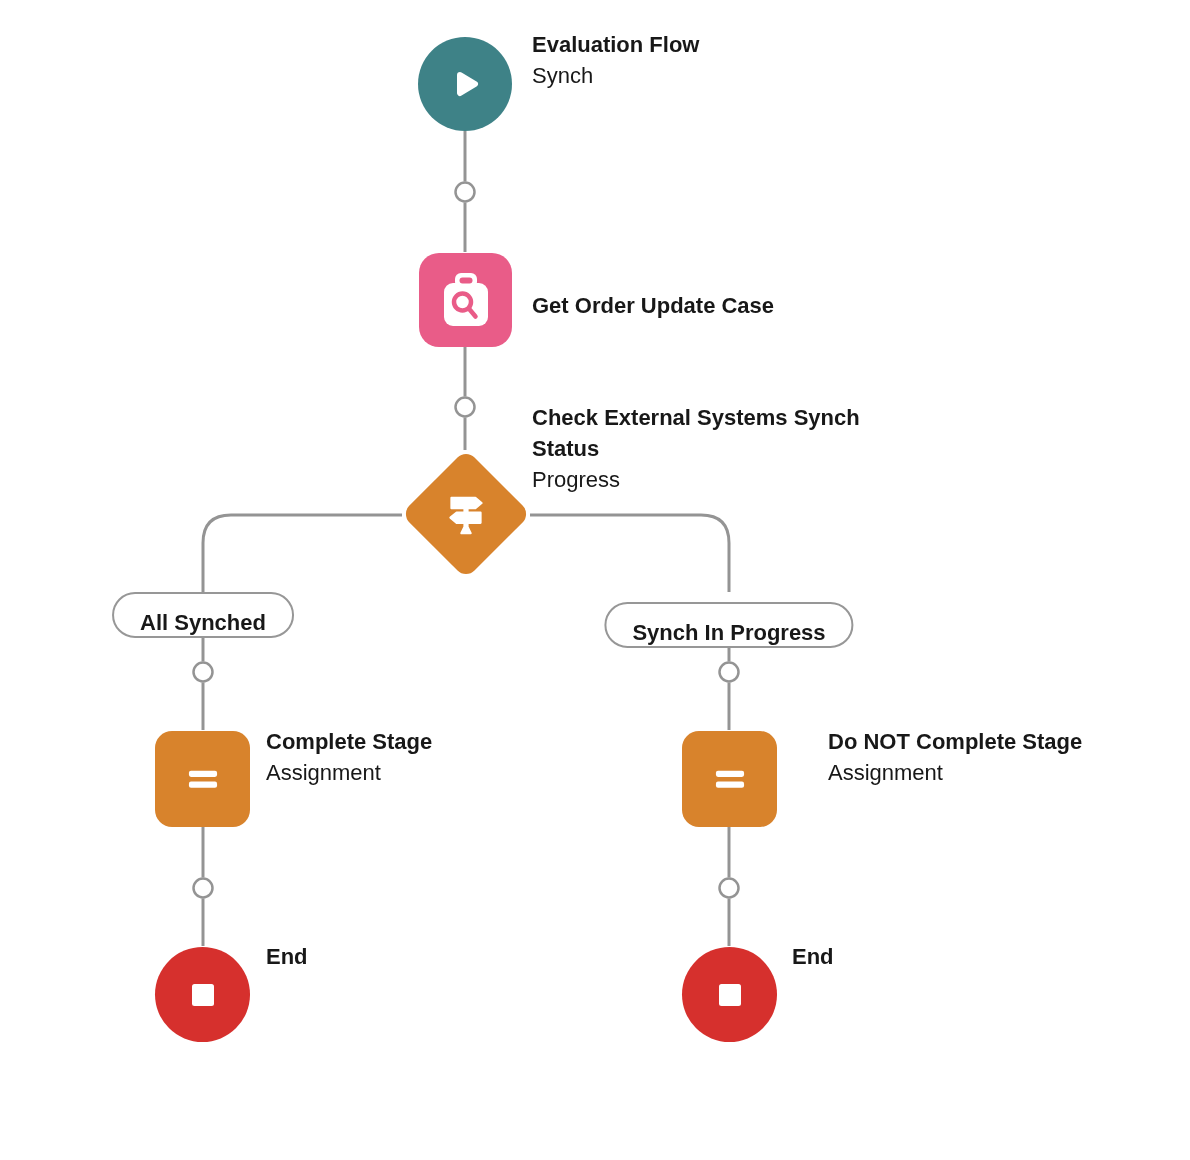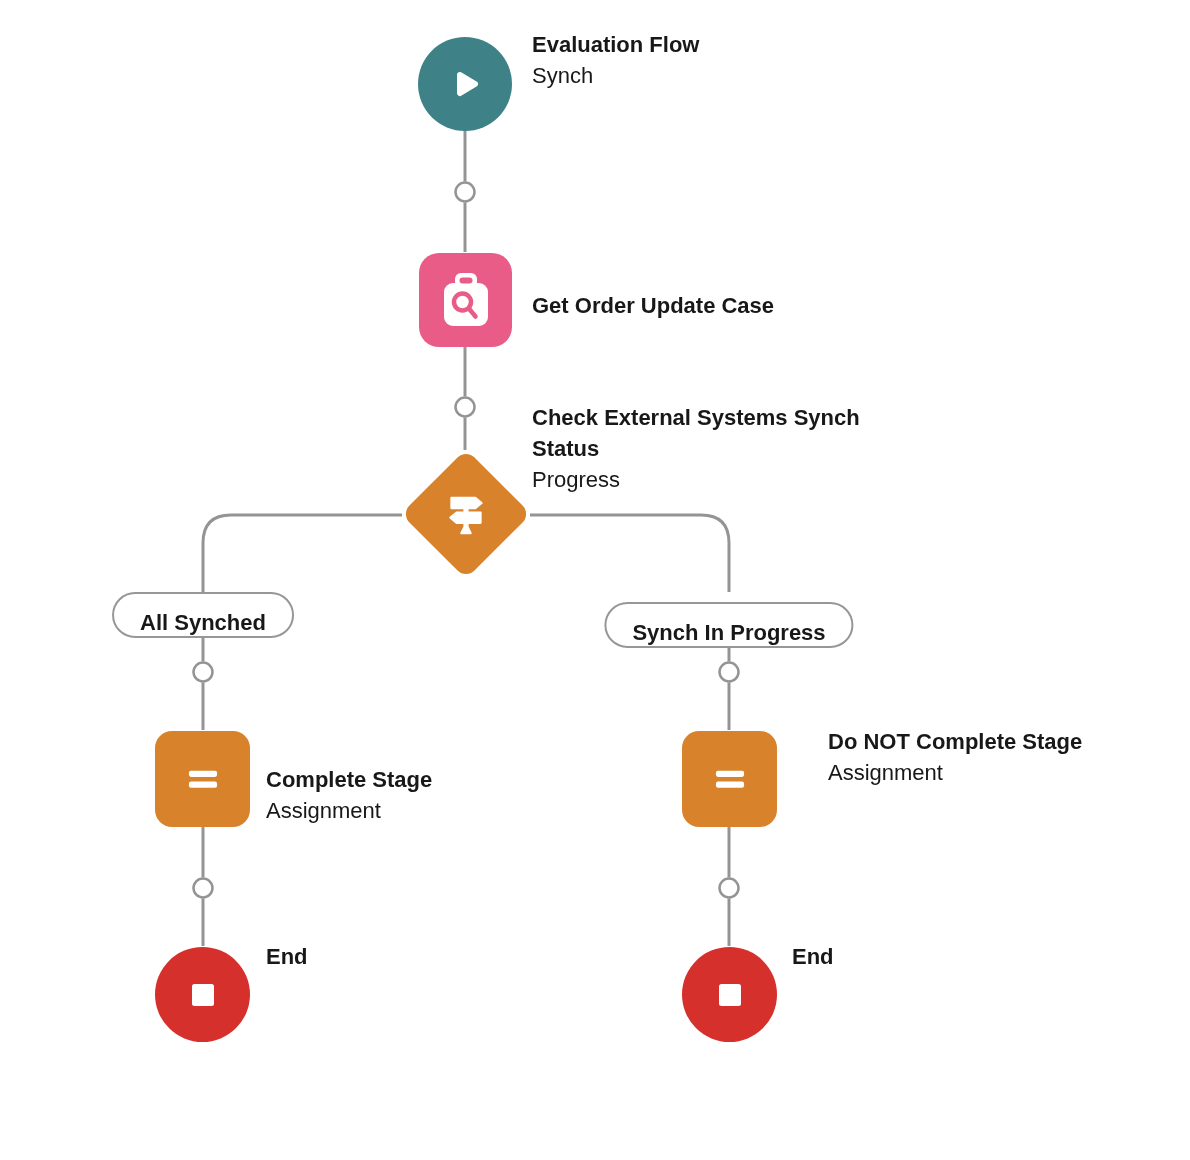--- a/index.html
+++ b/index.html
@@ -141,21 +141,21 @@
 
   <div class="pill" style="left:203px;top:592px;">All Synched</div>
   <div class="pill" style="left:729px;top:560px;margin-top:42px;">Synch In Progress</div>
 
   <div class="node assign" style="left:155px;top:731px;">
     <svg class="icon" width="50" height="50" viewBox="0 0 48 48">
       <rect x="10.5" y="16" width="27" height="6" rx="2" fill="#ffffff"></rect>
       <rect x="10.5" y="26.5" width="27" height="6" rx="2" fill="#ffffff"></rect>
     </svg>
   </div>
-  <div class="label" style="left:266px;top:726px;margin-top:38px;">
+  <div class="label" style="left:266px;top:726px;">
     <div class="title">Complete Stage</div>
     <div class="sub">Assignment</div>
   </div>
 
   <div class="node assign" style="left:682px;top:731px;">
     <svg class="icon" width="50" height="50" viewBox="0 0 48 48">
       <rect x="10.5" y="16" width="27" height="6" rx="2" fill="#ffffff"></rect>
       <rect x="10.5" y="26.5" width="27" height="6" rx="2" fill="#ffffff"></rect>
     </svg>
   </div>

